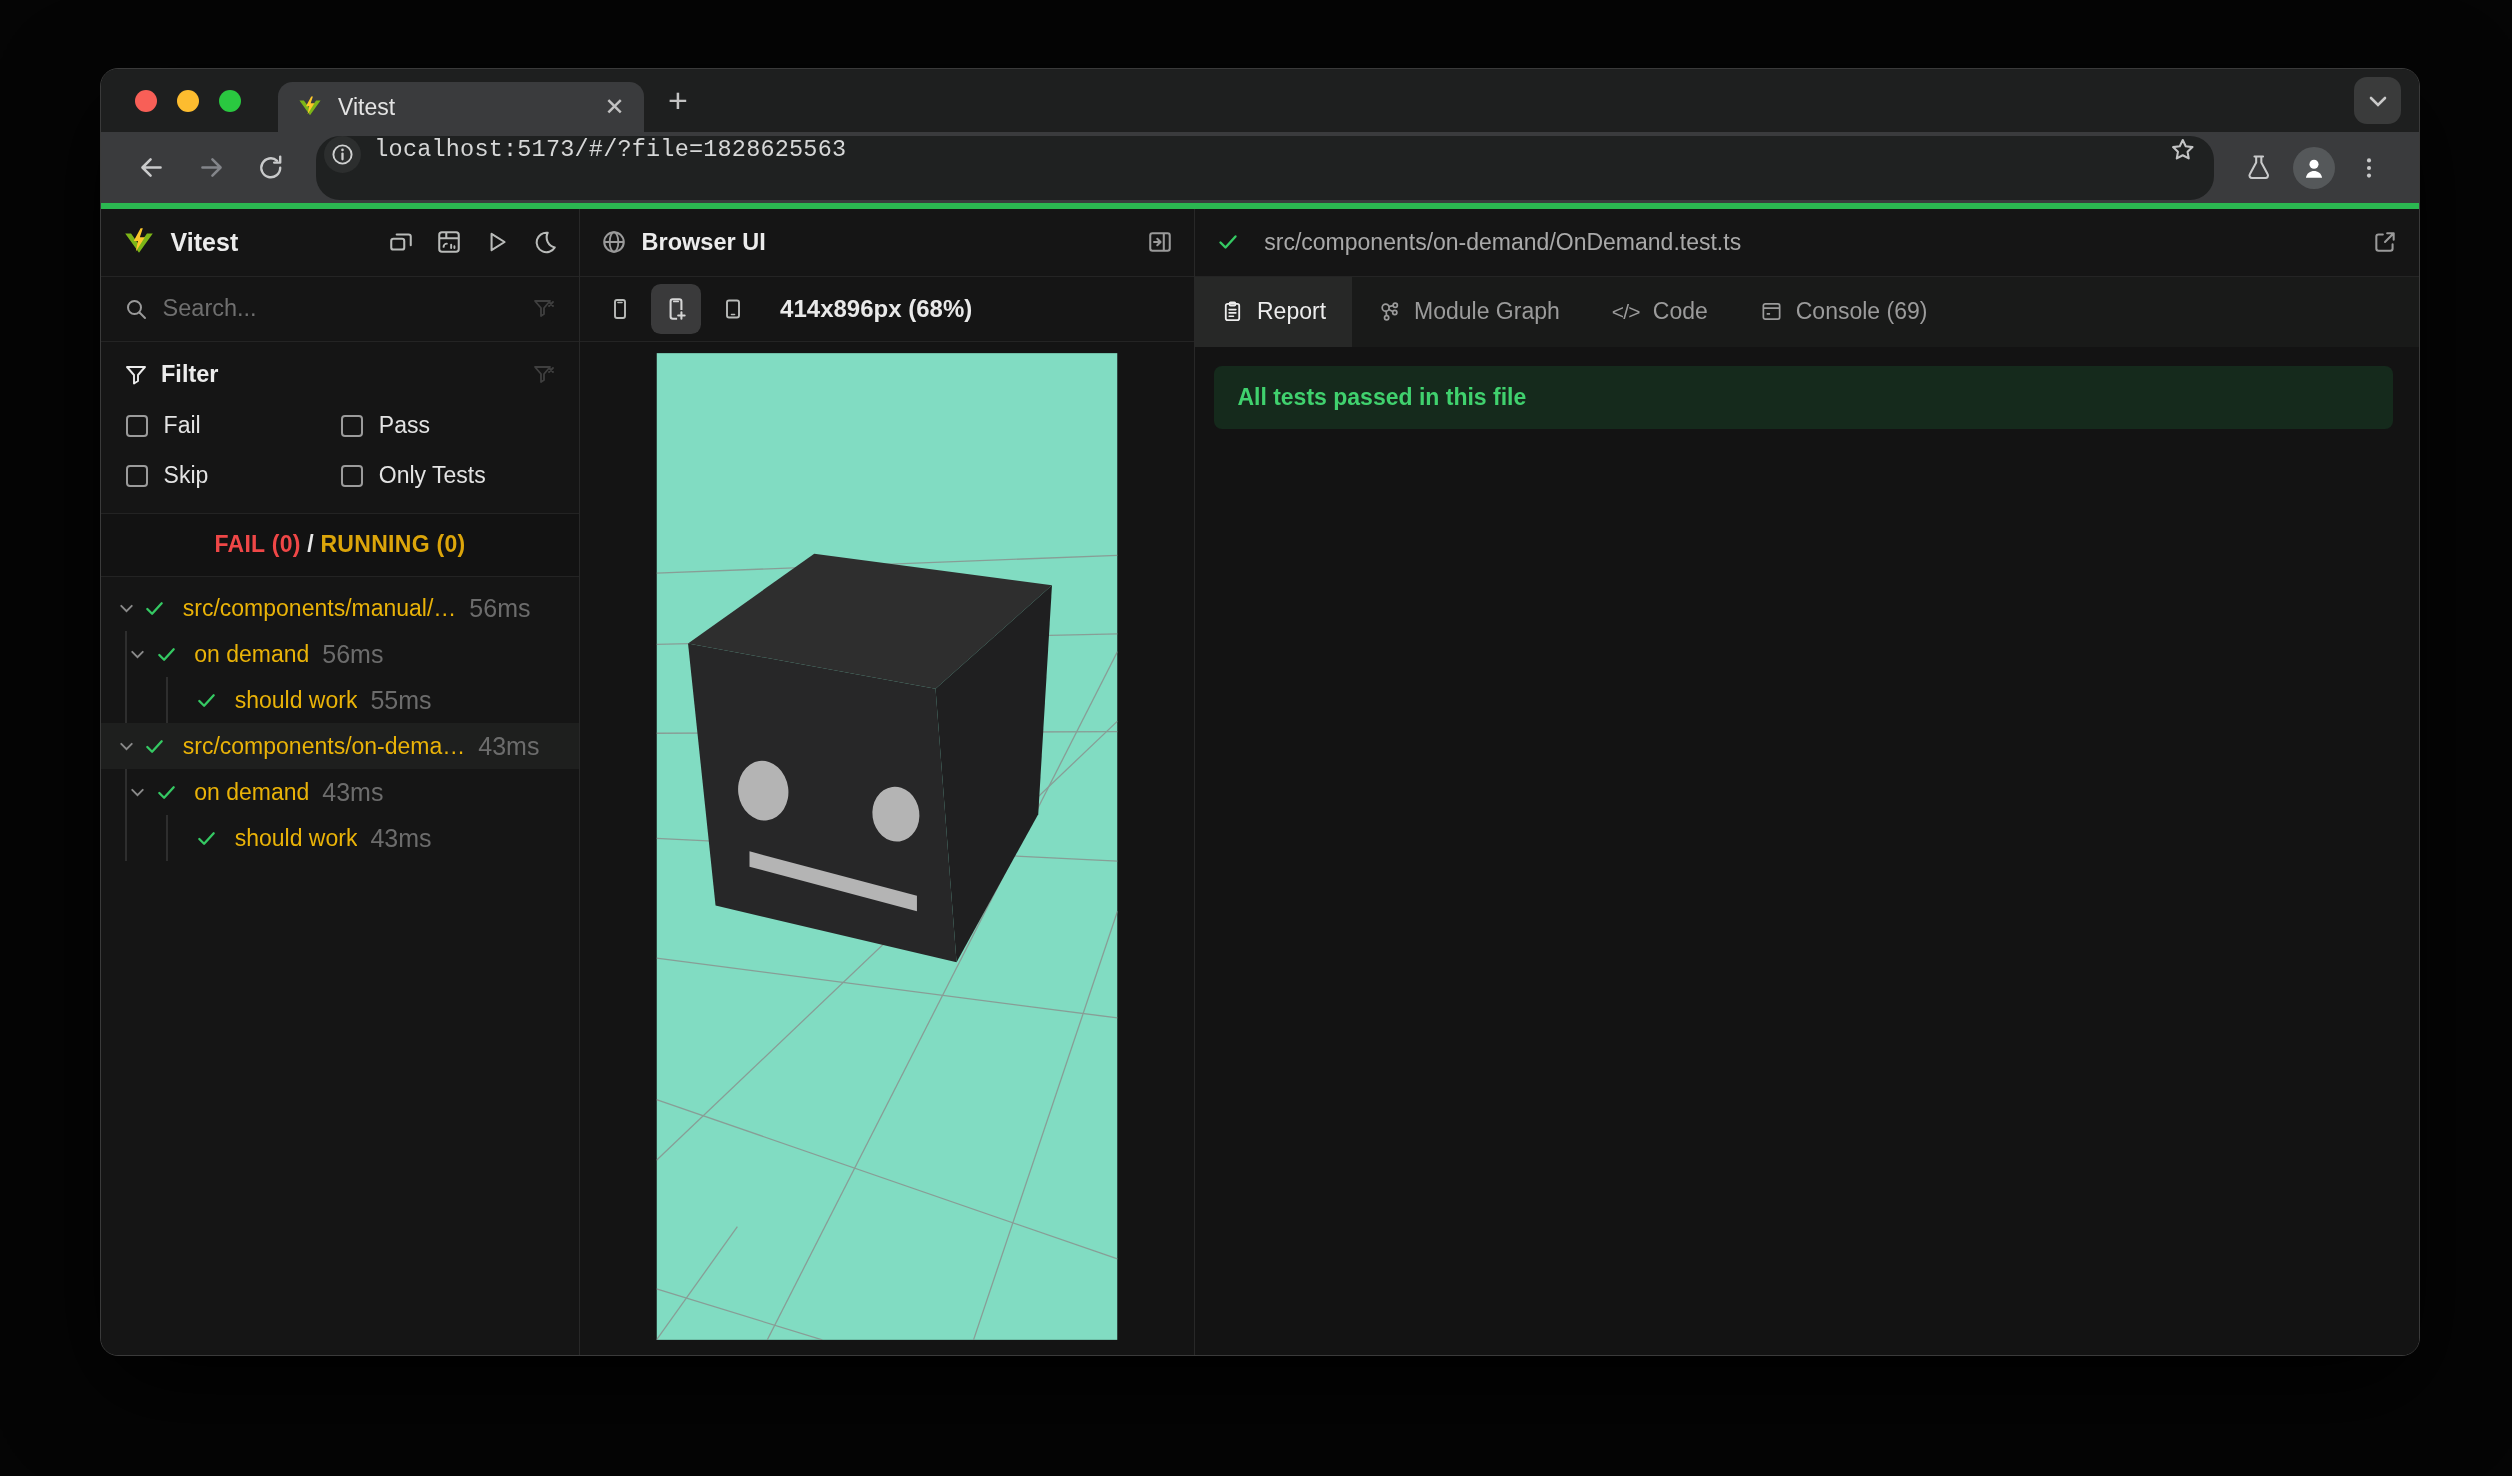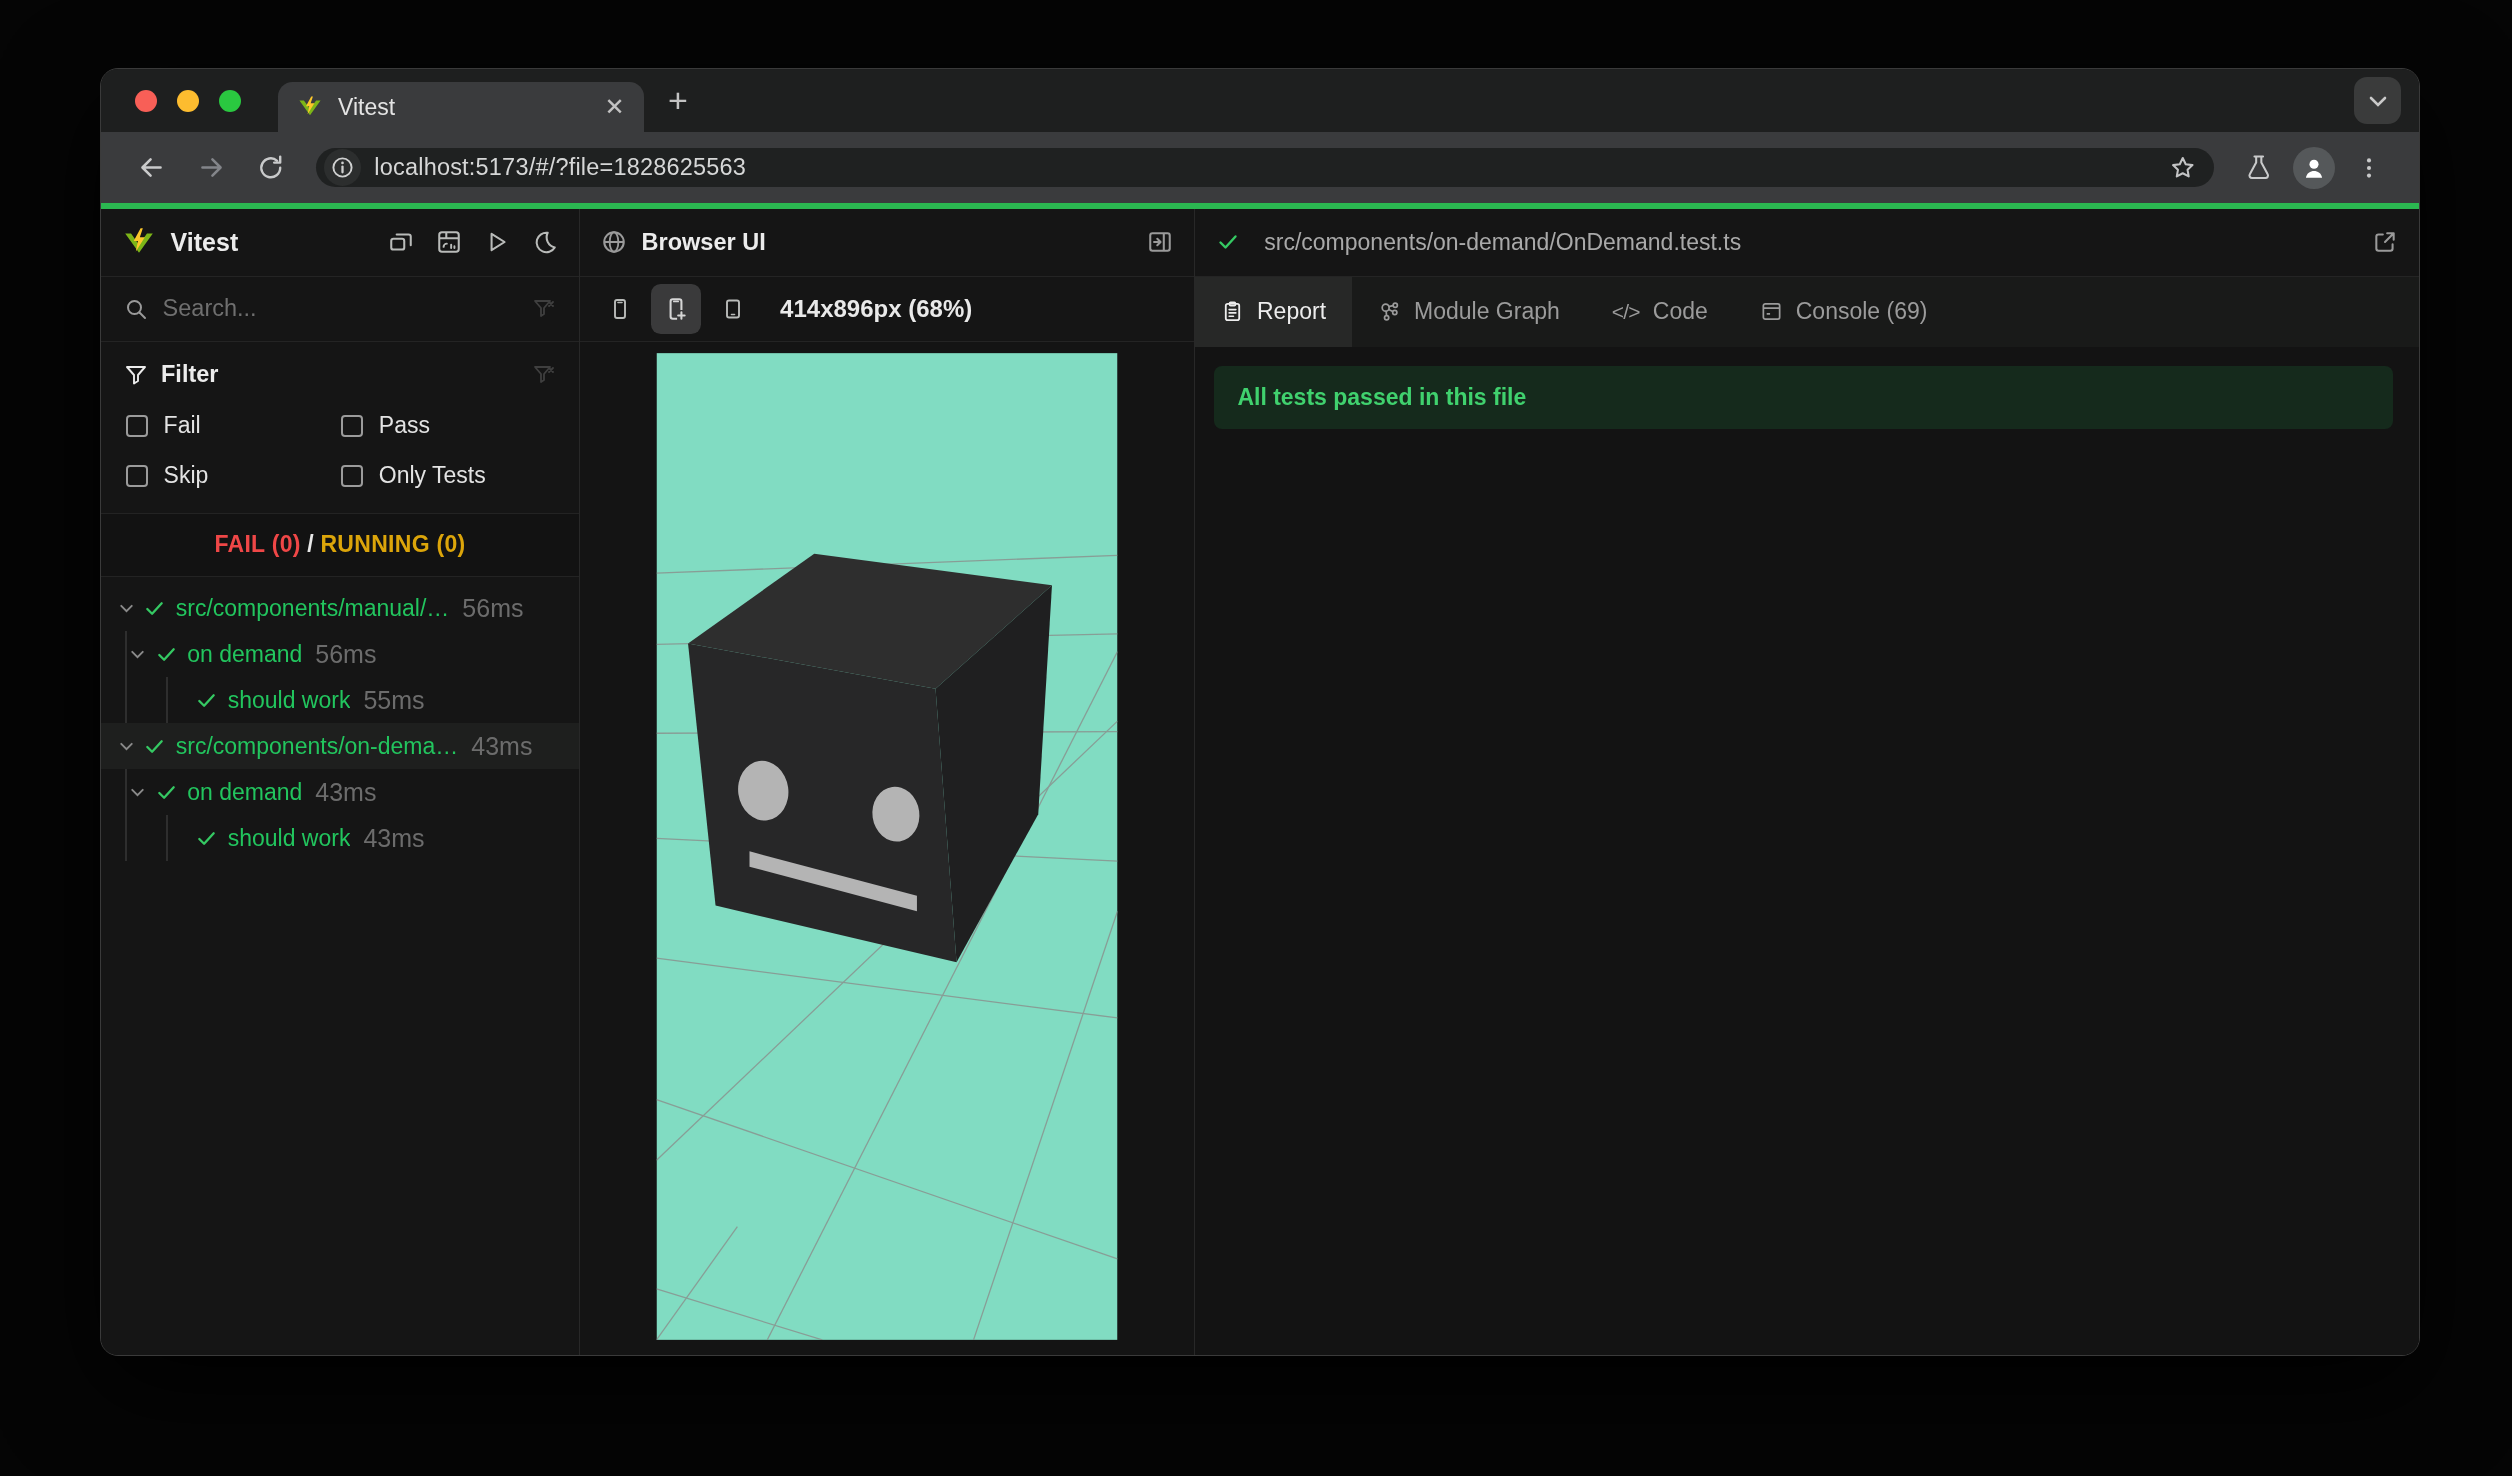--- a/index.html
+++ b/index.html
@@ -19,22 +19,22 @@
   .tab-title { color:#e4e4e4; font-size:23px; flex:1; }
   .tab-close { color:#c2c2c2; font-size:24px; cursor:default; }
   .newtab { color:#c2c2c2; font-size:34px; font-weight:300; margin-left:24px; }
   .strip-spacer { flex:1; }
   .tabsearch { width:47px; height:47px; border-radius:13px; background:#3a3b3b; margin-right:18px;
                display:flex; align-items:center; justify-content:center; color:#c9c9c9; }
 
   .toolbar { height:71px; background:#3a3b3d; display:flex; align-items:center; padding:0 24px; gap:8px; }
   .nav-ic { width:52px; height:52px; display:flex; align-items:center; justify-content:center; color:#c9cacb; }
   .nav-ic.dim { color:#83858a; }
-  .urlpill { flex:1; height:39px; background:#1f2121; border-radius:24px; margin:0 11.3px;
-             display:flex; align-items:center; padding:0 9.7px 0 8px; gap:13px; }
+  .urlpill { flex:1; height:64px; background:#1f2121; border-radius:24px; margin:0 11.3px;
+             display:flex; align-items:flex-start; padding:0 9.7px 0 8px; gap:13px;font-family:Liberation Mono, monospace; }
   .info-badge { width:37px; height:37px; border-radius:50%; background:#2c2e2e; display:flex;
                 align-items:center; justify-content:center; color:#cfd0d0; }
   .url { color:#d6d7d7; font-size:23.5px; flex:1; letter-spacing:0.2px; }
   .star { color:#c3c4c5; margin-right:8px; }
   .avatar { width:42px; height:42px; border-radius:50%; background:#55585a; display:flex;
             align-items:center; justify-content:center; }
   .progress { height:5.7px; background:#2bb751; }
 
   
   .app { display:flex; height:1148px; background:#151515; color:#d7d7d7; font-size:23px; }
@@ -62,21 +62,21 @@
 
   .sb-summary { border-top:1.6px solid #232323; border-bottom:1.6px solid #232323; background:#121212;
                 padding:11.3px 0 13px; text-align:center; font-weight:700; font-size:23px;
                 letter-spacing:0.3px; line-height:38px; }
   .c-fail { color:#ef4747; } .c-run { color:#dca50a; } .c-pass { color:#2ec46a; }
   .c-skip { color:#7a3fb5; } .c-sep { color:#e8e8e8; padding:0 6.5px; }
 
   .sb-tree { flex:1; padding-top:8px; position:relative; }
   .trow { height:46px; display:flex; align-items:center; position:relative; }
   .trow.sel { background:#1e1f1e; }
-  .trow .lab { color:#22c55e; white-space:nowrap; overflow:hidden; }
+  .trow .lab { color:#eab308; white-space:nowrap; overflow:hidden;margin-left:7px; }
   .trow .dur { color:#6c6c6c; font-size:25px; margin-left:13px; flex-shrink:0; }
   .lvl0 { padding-left:14.6px; } .lvl1 { padding-left:26px; } .lvl2 { padding-left:94px; }
   .tchev { color:#8a8a8a; margin-right:6.5px; display:flex; }
   .tcheck { color:#35c963; margin-right:9.7px; display:flex; }
   .guide { position:absolute; top:0; bottom:0; width:1.6px; background:#2e2e2e; }
 
   
   .mid { width:615px; display:flex; flex-direction:column; }
   .mid-header { height:68px; border-bottom:1.6px solid #242424; padding:0 21px; gap:14.6px; }
   .mid-title { font-size:23.5px; font-weight:600; color:#ececec; flex:1; }

